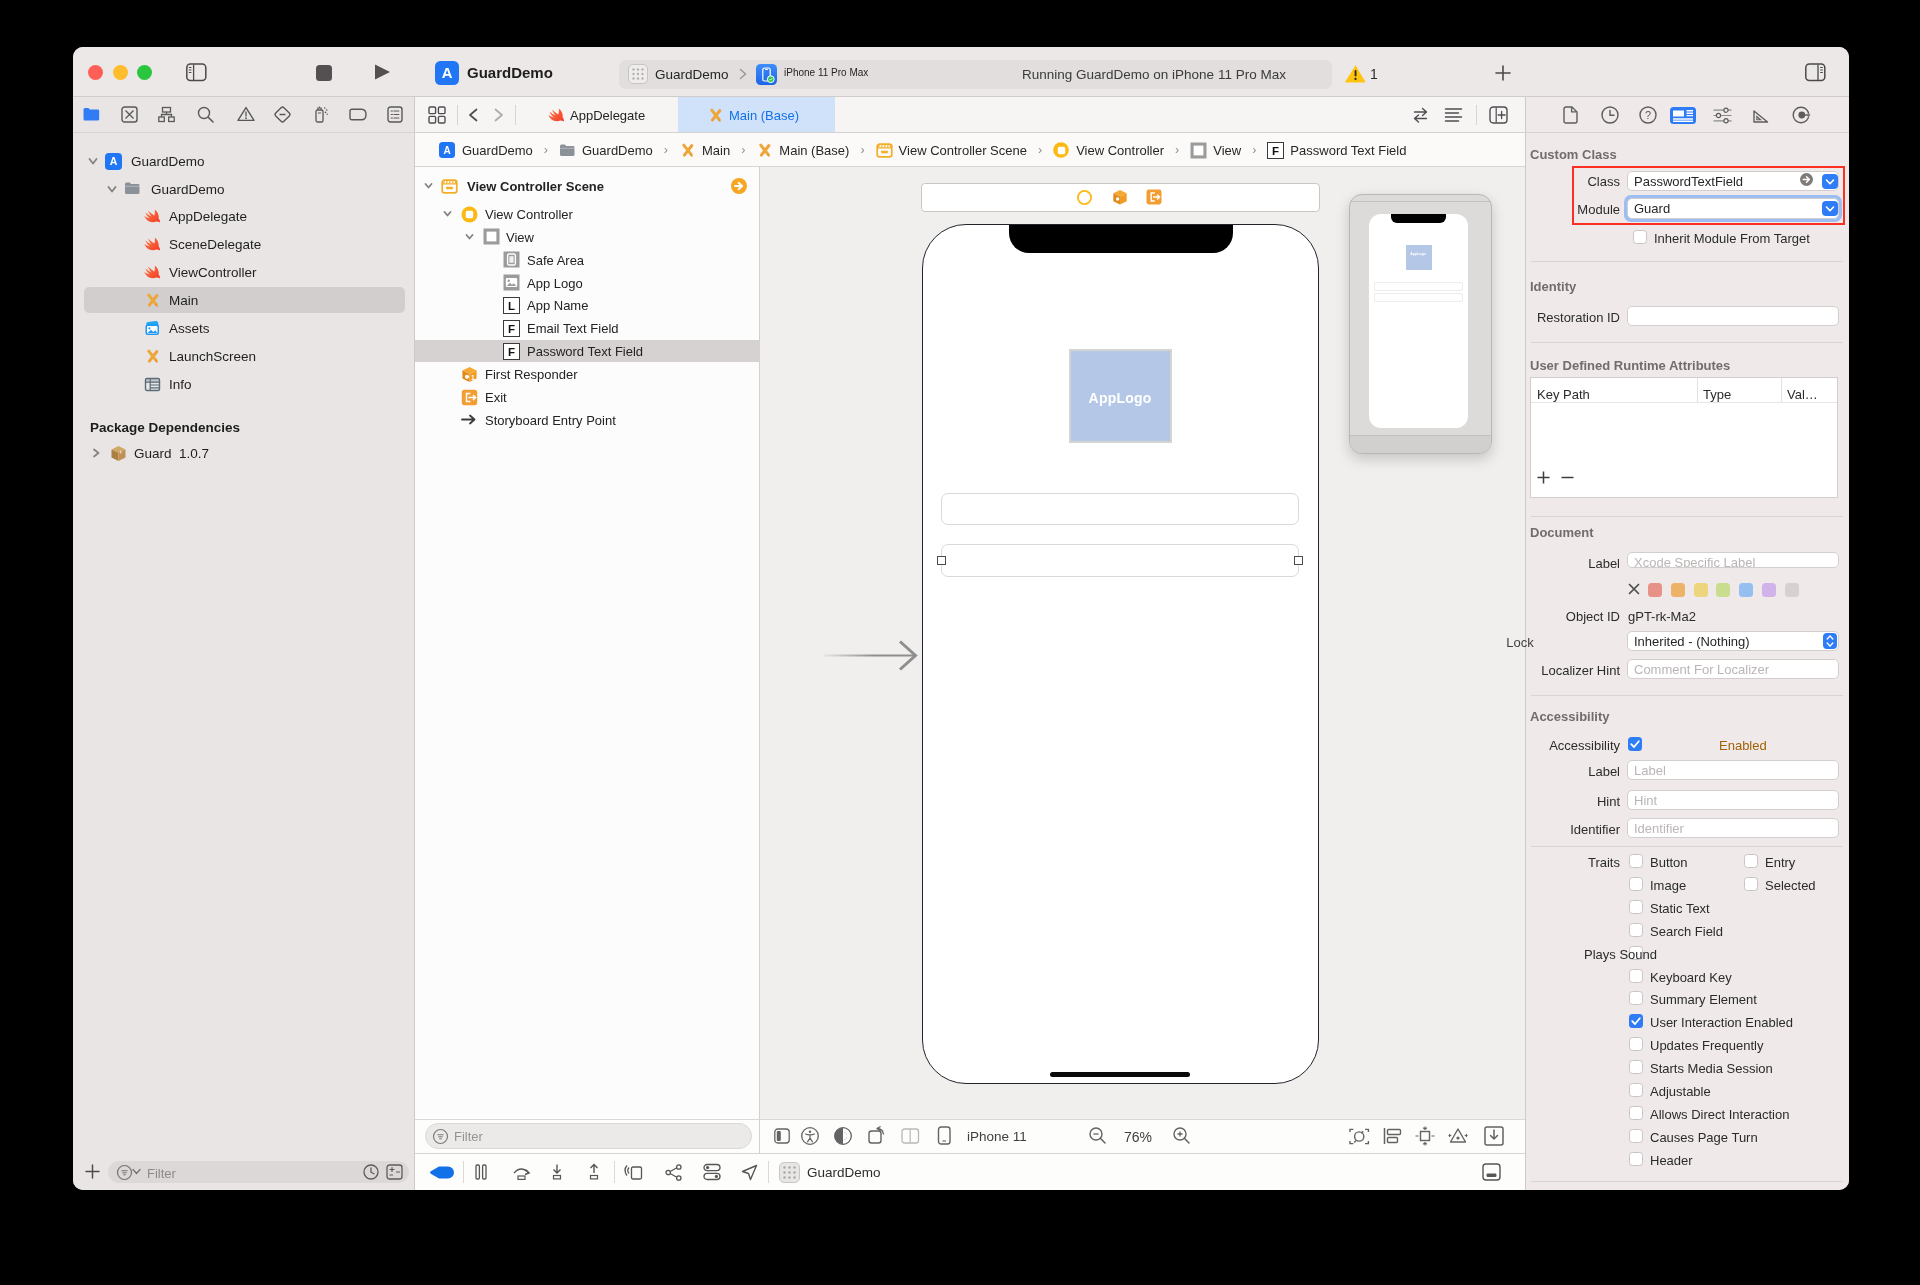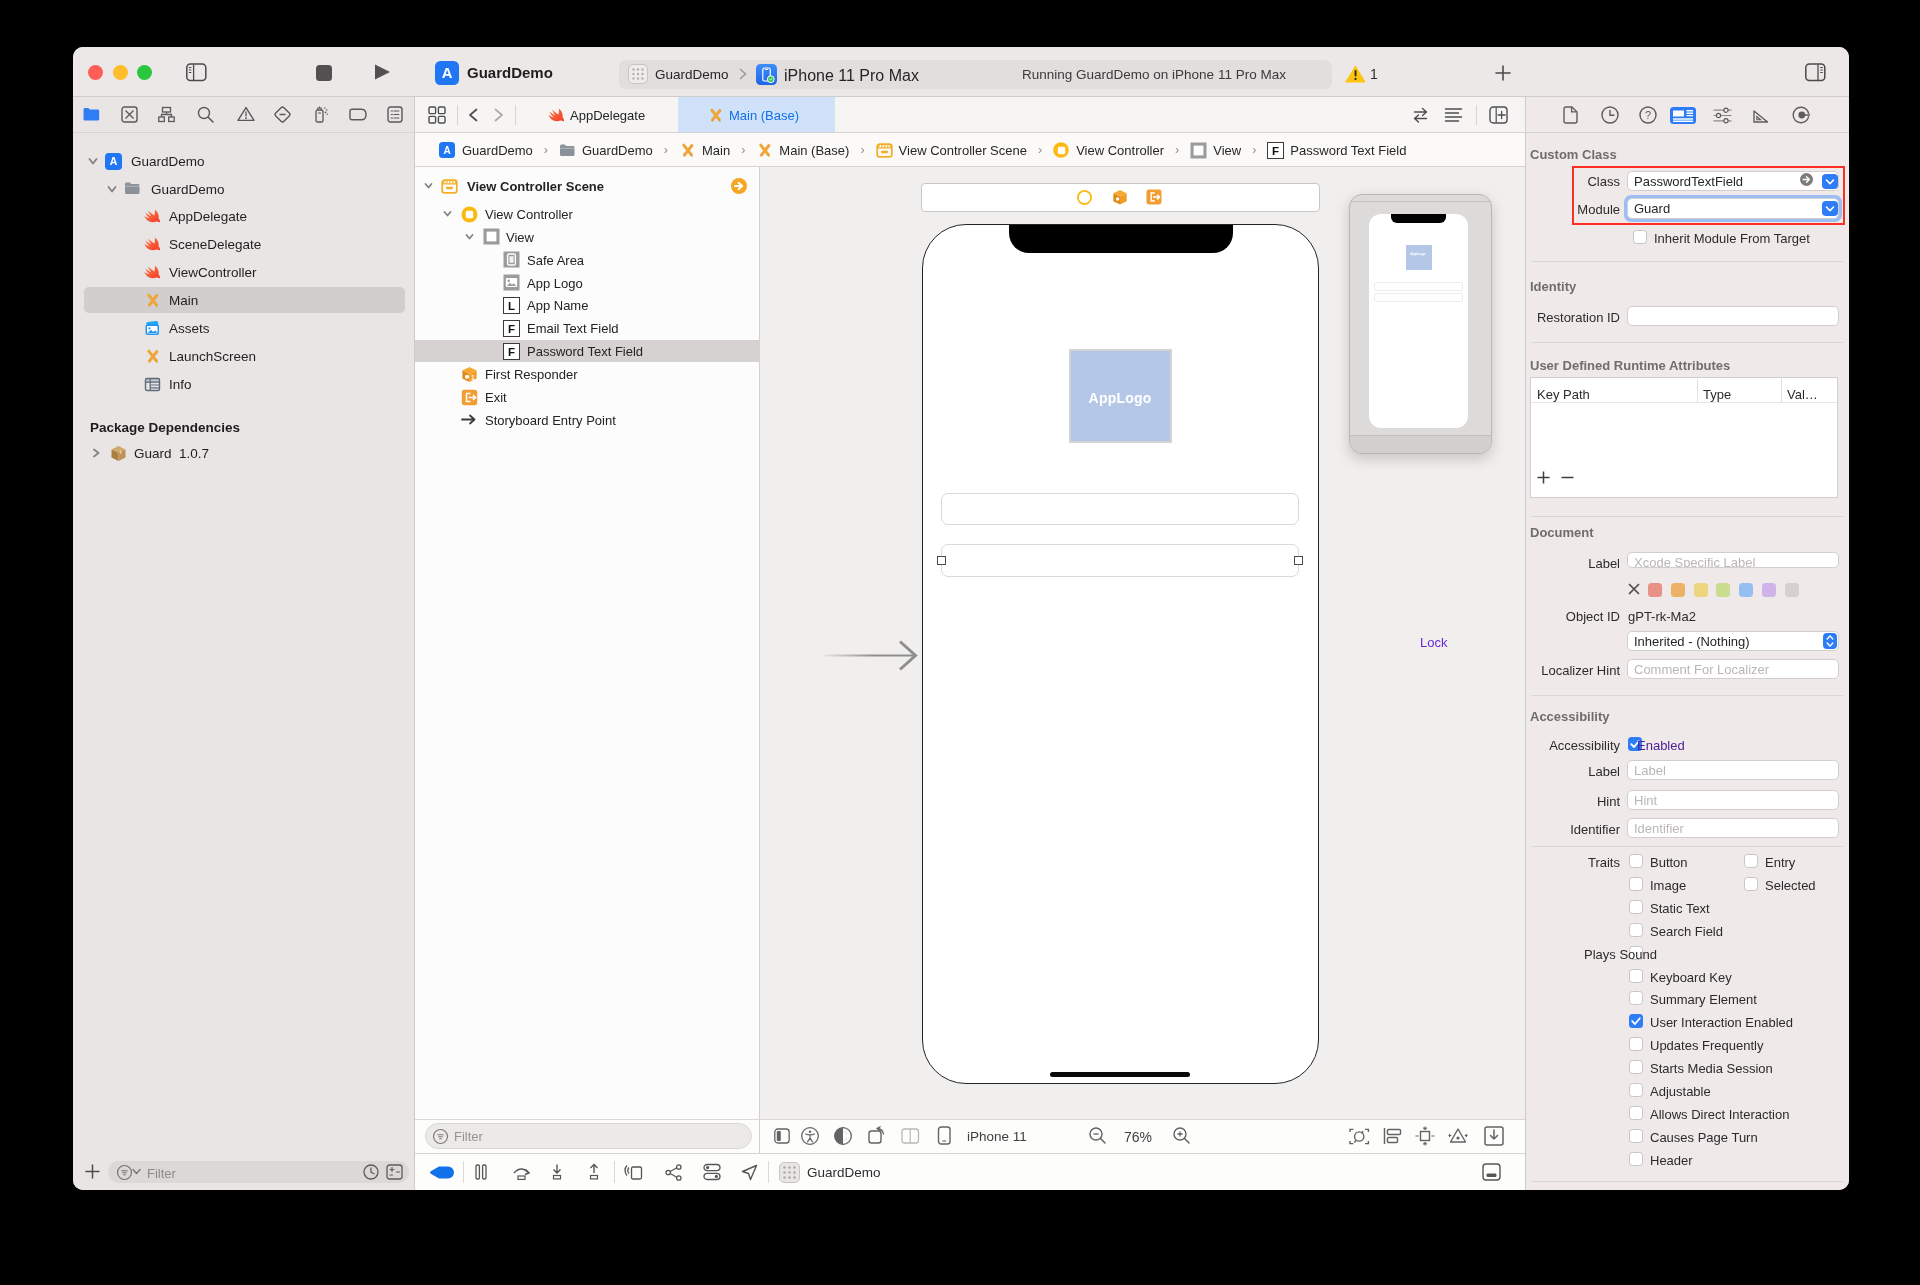--- a/index.html
+++ b/index.html
@@ -65,21 +65,21 @@
         <linearGradient id="phg" x1="0" y1="0" x2="0" y2="1">
           <stop offset="0" stop-color="#3f8df8"></stop>
           <stop offset="1" stop-color="#1c65e8"></stop>
         </linearGradient>
       </defs>
       <rect x="6.8" y="4" width="7.4" height="13" rx="1.8" fill="none" stroke="#fff" stroke-width="1.2"></rect>
       <path d="M9 5.4 h3" stroke="#fff" stroke-width="1"></path>
       <circle cx="14.8" cy="15.2" r="3.4" fill="#35c759" stroke="#fff" stroke-width="1"></circle>
       <path d="M13.6 15.2 l0.9 0.9 1.6-1.8" stroke="#fff" stroke-width="0.9" fill="none"></path>
     </svg>
-<div class="txt" style="left:711px;top:21px;font-size:16px;color:#252525">iPhone 11 Pro Max</div>
+<div class="txt" style="left:711px;top:21px;font-size:10px;color:#252525">iPhone 11 Pro Max</div>
 <div class="txt" style="left:949px;top:21px;font-size:13.5px;color:#3b3b3b">Running GuardDemo on iPhone 11 Pro Max</div>
 <svg class="a" style="left:1272px;top:17px" width="21" height="19" viewBox="0 0 21 19">
       <path d="M10.5 1.2 L20 17.2 q0.6 1.3-0.9 1.3 h-17.7 q-1.5 0-0.9-1.3 Z" fill="#fec40e"></path>
       <rect x="9.6" y="6" width="1.9" height="6.5" rx="0.9" fill="#2f2a18"></rect>
       <circle cx="10.5" cy="15" r="1.15" fill="#2f2a18"></circle>
     </svg>
 <div class="txt" style="left:1297px;top:20px;font-size:14px;color:#2c2c2c">1</div>
 <svg class="a" style="left:1422px;top:18px" width="16" height="16" viewBox="0 0 16 16">
       <path fill="none" stroke="#49494b" stroke-width="1.6" stroke-linecap="round" stroke-linejoin="round" d="M8 1 v14 M1 8 h14"></path>
     </svg>
@@ -705,36 +705,36 @@
     </svg>
 <div class="a" style="left:1575.0px;top:535.5px;width:14px;height:14px;border-radius:3.5px;background:#e89186"></div>
 <div class="a" style="left:1597.8px;top:535.5px;width:14px;height:14px;border-radius:3.5px;background:#ecb268"></div>
 <div class="a" style="left:1620.6px;top:535.5px;width:14px;height:14px;border-radius:3.5px;background:#ecd57c"></div>
 <div class="a" style="left:1643.4px;top:535.5px;width:14px;height:14px;border-radius:3.5px;background:#c8dd8e"></div>
 <div class="a" style="left:1666.2px;top:535.5px;width:14px;height:14px;border-radius:3.5px;background:#95bff1"></div>
 <div class="a" style="left:1689.0px;top:535.5px;width:14px;height:14px;border-radius:3.5px;background:#d0b3e9"></div>
 <div class="a" style="left:1711.8px;top:535.5px;width:14px;height:14px;border-radius:3.5px;background:#d4d1d0"></div>
 <div class="txt" style="left:1347px;top:563px;width:200px;text-align:right;color:#2b2b2b">Object ID</div>
 <div class="txt" style="left:1555px;top:563px;color:#2b2b2b">gPT-rk-Ma2</div>
-<div class="txt" style="left:1347px;top:589px;width:200px;text-align:left;color:#6d28d9">Lock</div>
+<div class="txt" style="left:1347px;top:589px;width:200px;text-align:center;color:#404040">Lock</div>
 <div class="fld" style="left:1554px;top:584px;width:212px;height:20px">Inherited - (Nothing)</div>
 <svg class="a" style="left:1750px;top:586px" width="14" height="16" viewBox="0 0 14 16">
       <rect width="14" height="16" rx="4" fill="#2e7cf6"></rect>
       <path d="M4.2 6.08 L7.0 2.88 L9.799999999999999 6.08 M4.2 9.92 L7.0 13.12 L9.799999999999999 9.92" fill="none" stroke="#fff" stroke-width="1.4" stroke-linecap="round" stroke-linejoin="round"></path>
     </svg>
 <div class="txt" style="left:1347px;top:617px;width:200px;text-align:right;color:#2b2b2b">Localizer Hint</div>
 <div class="fld" style="left:1554px;top:612px;width:212px;height:20px"><span class="ph">Comment For Localizer</span></div>
 <div class="sep" style="left:1458px;top:648px;width:312px"></div>
 <div class="hdr" style="left:1457px;top:663px">Accessibility</div>
 <div class="txt" style="left:1347px;top:692px;width:200px;text-align:right;color:#2b2b2b">Accessibility</div>
 <div class="cbon" style="left:1555px;top:690px"></div>
 <svg class="a" style="left:1555px;top:690px" width="14" height="14" viewBox="0 0 14 14">
       <path d="M3.2 7.2 L6 10 L10.8 4.2" fill="none" stroke="#fff" stroke-width="1.8" stroke-linecap="round" stroke-linejoin="round"></path>
     </svg>
-<div class="txt" style="left:1564px;top:692px;color:#4c1d95">Enabled</div>
+<div class="txt" style="left:1646px;top:692px;color:#a16207">Enabled</div>
 <div class="txt" style="left:1347px;top:718px;width:200px;text-align:right;color:#2b2b2b">Label</div>
 <div class="fld" style="left:1554px;top:713px;width:212px;height:20px"><span class="ph">Label</span></div>
 <div class="txt" style="left:1347px;top:748px;width:200px;text-align:right;color:#2b2b2b">Hint</div>
 <div class="fld" style="left:1554px;top:743px;width:212px;height:20px"><span class="ph">Hint</span></div>
 <div class="txt" style="left:1347px;top:776px;width:200px;text-align:right;color:#2b2b2b">Identifier</div>
 <div class="fld" style="left:1554px;top:771px;width:212px;height:20px"><span class="ph">Identifier</span></div>
 <div class="sep" style="left:1458px;top:798.5px;width:312px"></div>
 <div class="txt" style="left:1347px;top:809px;width:200px;text-align:right;color:#2b2b2b">Traits</div>
 <div class="cb" style="left:1556px;top:807.0px"></div>
 <div class="txt" style="left:1577px;top:809.0px;color:#2b2b2b">Button</div>

